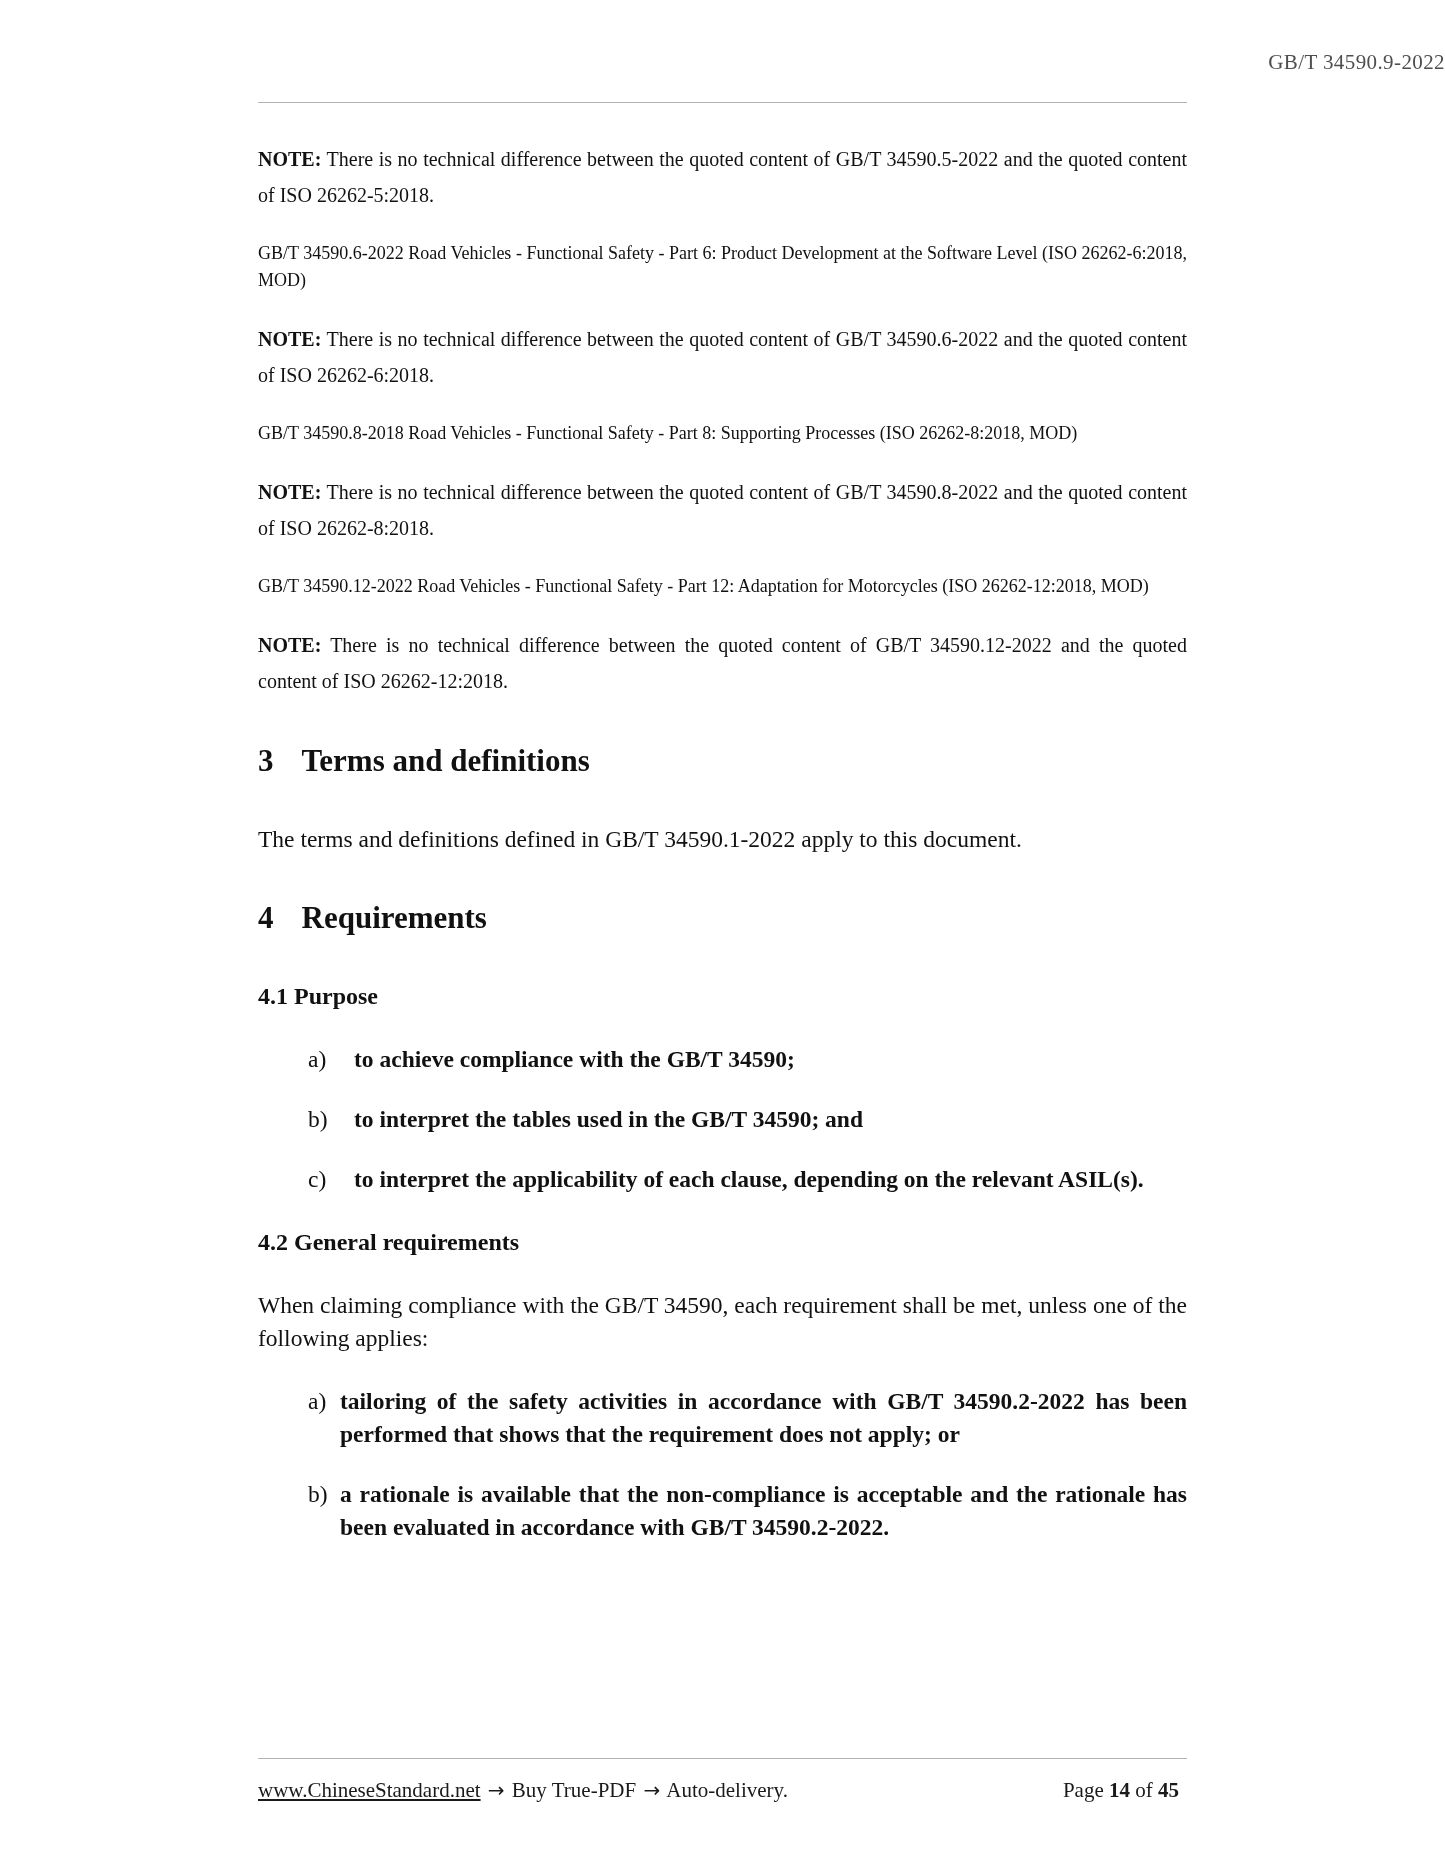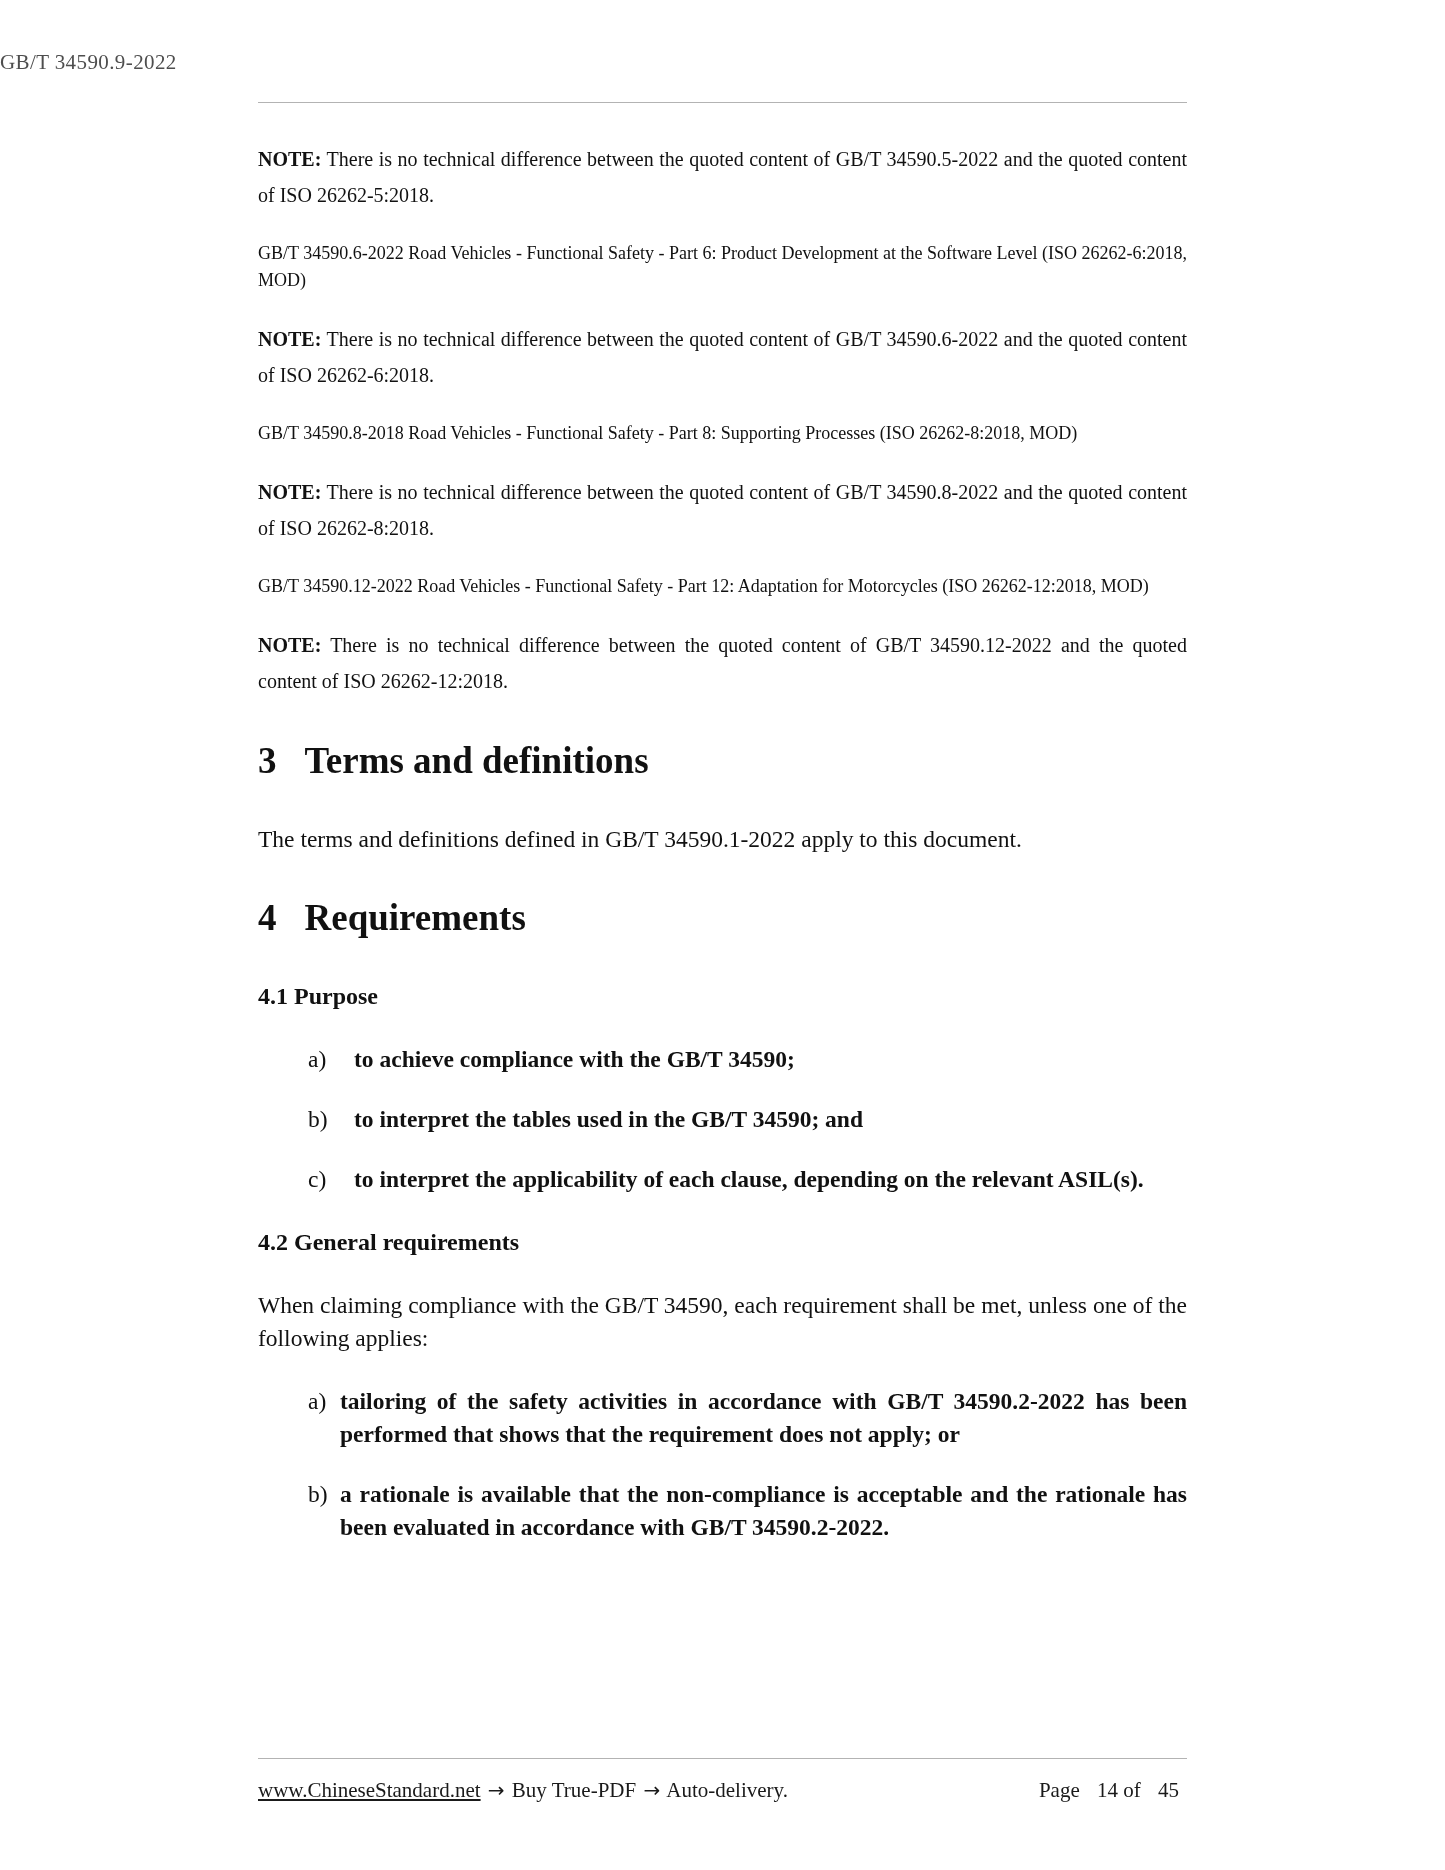--- a/index.html
+++ b/index.html
@@ -13,21 +13,21 @@
     overflow: hidden;
   }
   .page {
     width: 1445px;
     height: 1870px;
     position: relative;
     background: #ffffff;
   }
   .page-header {
     padding-top: 50px;
-    text-align: left;
+    text-align: right;
   }
   .header-title {
     font-size: 21px;
     color: #4e4e4e;
     letter-spacing: 0.4px;
   }
   .header-rule {
     margin: 27px 258px 0 258px;
     border-top: 1px solid #b3b3b3;
     height: 0;
@@ -42,21 +42,21 @@
     margin-bottom: 27px;
   }
   .note-label { font-weight: bold; }
   .ref {
     font-size: 18px;
     line-height: 27px;
     text-align: justify;
     margin-bottom: 27px;
   }
   .h-section {
-    font-size: 37px;
+    font-size: 31px;
     font-weight: bold;
     line-height: 40px;
     margin-top: 42px;
     margin-bottom: 42px;
   }
   .h-section .sec-num { margin-right: 28px; }
   .para {
     font-size: 23.5px;
     line-height: 33px;
     text-align: justify;
@@ -114,21 +114,21 @@
     text-decoration: underline;
     color: #1a1a1a;
     cursor: pointer;
   }
   .arrow-glyph {
     font-family: "DejaVu Sans", sans-serif;
     font-size: 20px;
     padding: 0 2px;
   }
   .page-indicator { white-space: nowrap; }
-  .pg-bold { font-weight: normal; margin-left: 12px; }
+  .pg-bold { font-weight: bold; }
 </style>
 </head>
 <body>
 
 <div class="page">
 
   <div class="page-header">
     <div class="header-title">GB/T 34590.9-2022</div>
     <div class="header-rule"></div>
   </div>

